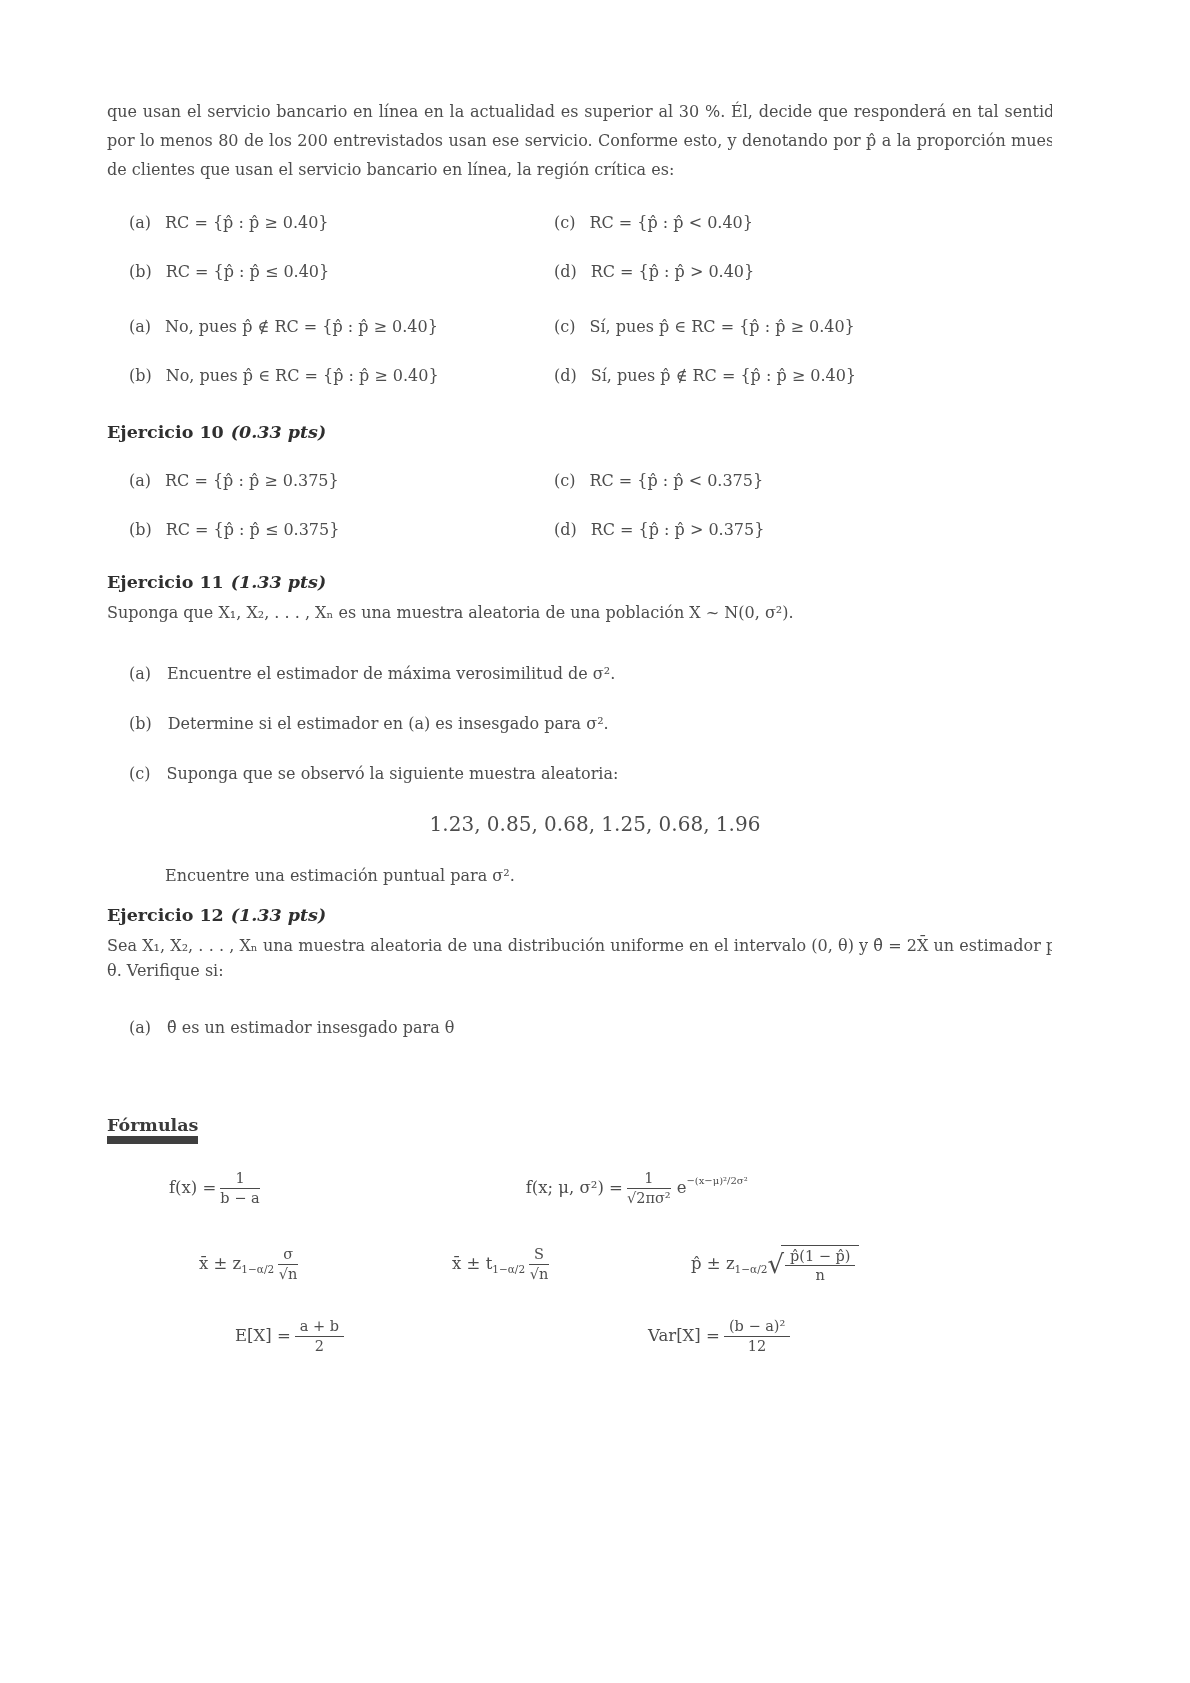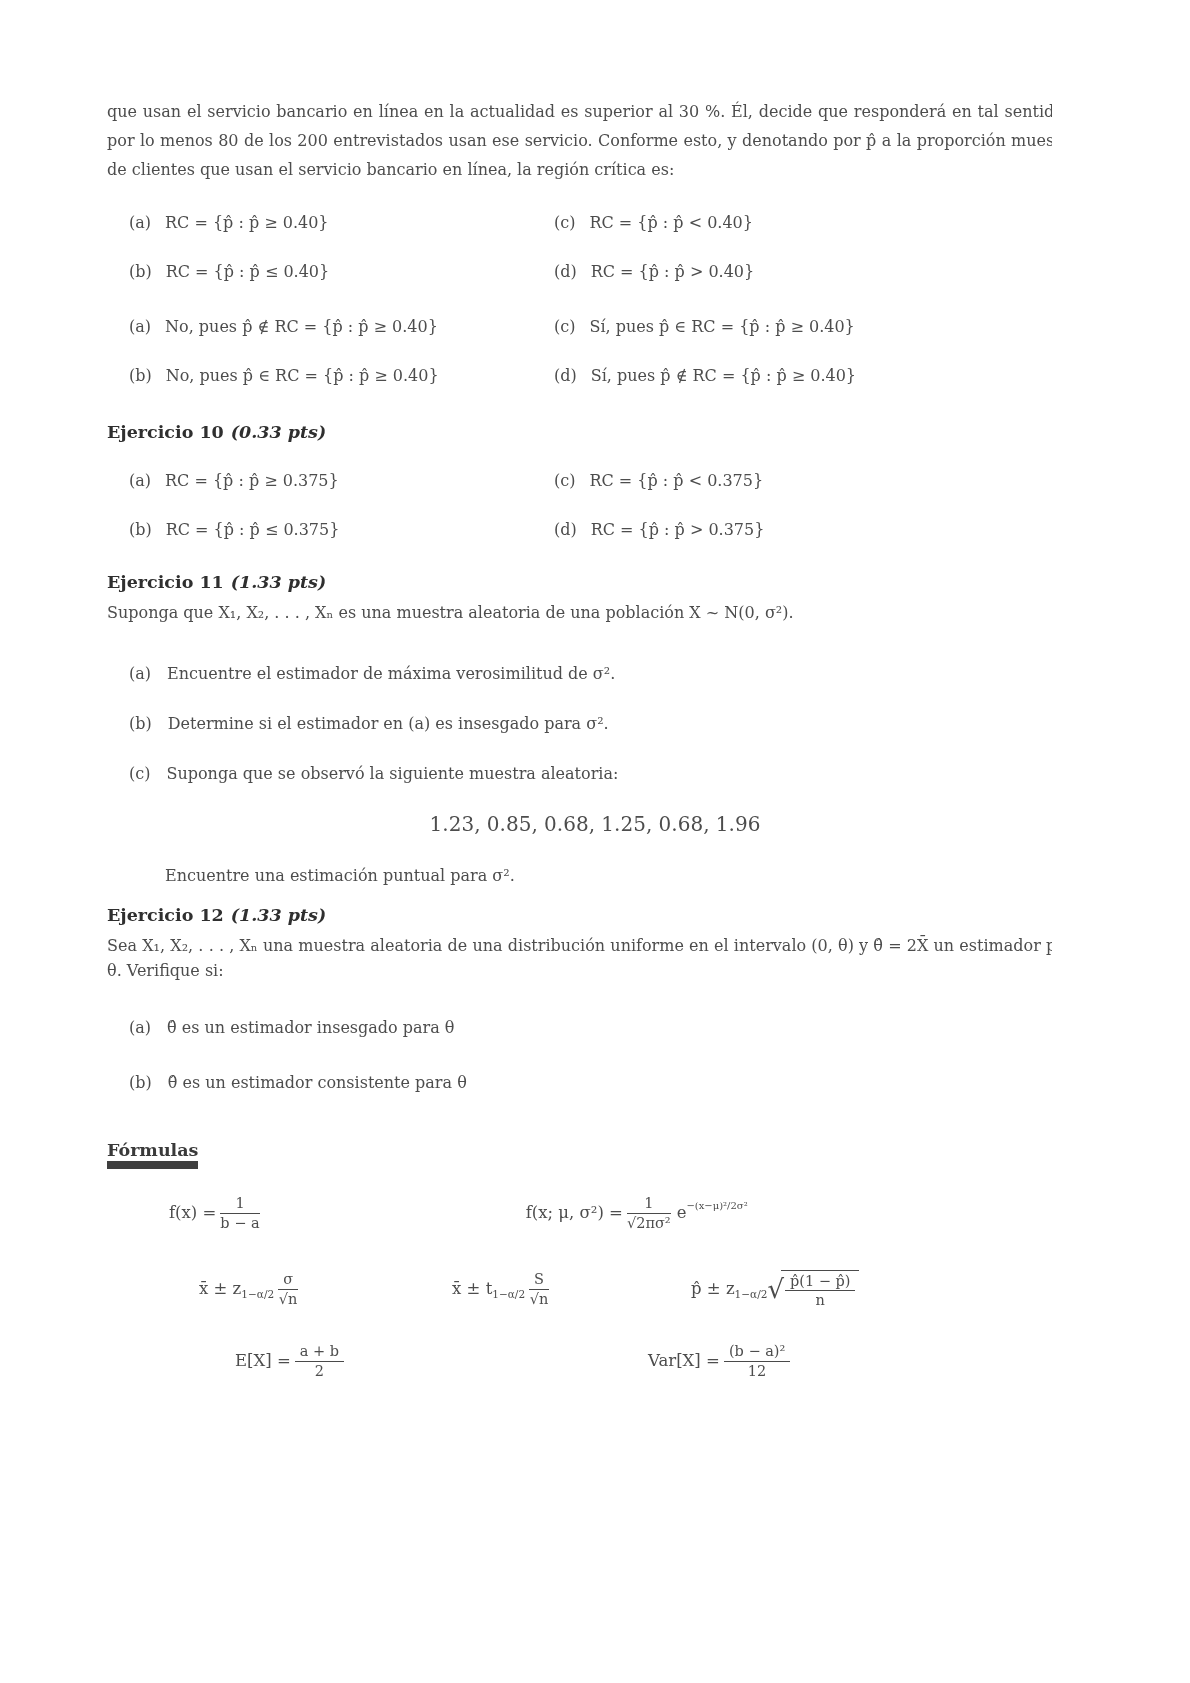--- a/index.html
+++ b/index.html
@@ -104,21 +104,20 @@
     </div>
 
     <p class="data-line">1.23, 0.85, 0.68, 1.25, 0.68, 1.96</p>
     <p class="followup">Encuentre una estimación puntual para σ².</p>
 
     <h2 class="ex-head" style="margin-top:20px;"><span class="ttl">Ejercicio 12</span><span class="pts">(1.33 pts)</span></h2>
     <p class="ex-body">Sea X₁, X₂, . . . , Xₙ una muestra aleatoria de una distribución uniforme en el intervalo (0, θ) y θ̂ = 2X̄ un estimador para θ. Verifique si:</p>
 
     <div class="enum" style="margin-top:32px;">
       <div class="item" style="margin-bottom:30px;"><span class="lbl">(a)</span><span class="txt">θ̂ es un estimador insesgado para θ</span></div>
-      <div class="item"><span class="lbl">(b)</span><span class="txt">θ̂ es un estimador consistente para θ</span></div>
     </div>
 
     <div class="f-title">Fórmulas</div>
 
     <div class="f-row f-row1">
       <span class="formula f1a">
         <span>f(x) =</span><span class="frac"><span class="num">1</span><span class="den">b − a</span></span>
       </span>
       <span class="formula f1b">
         <span>f(x; μ, σ²) =</span><span class="frac"><span class="num">1</span><span class="den">√2πσ²</span></span><span class="ebase">e</span><sup class="exp">−(x−μ)²/2σ²</sup>

